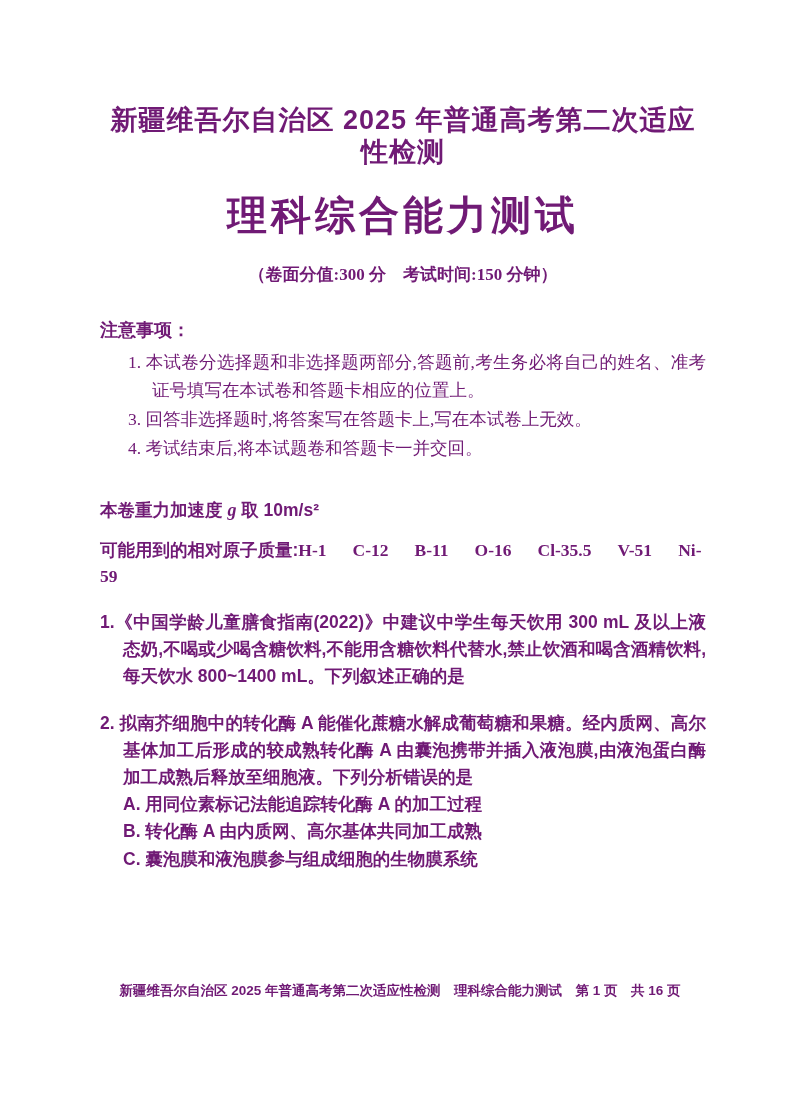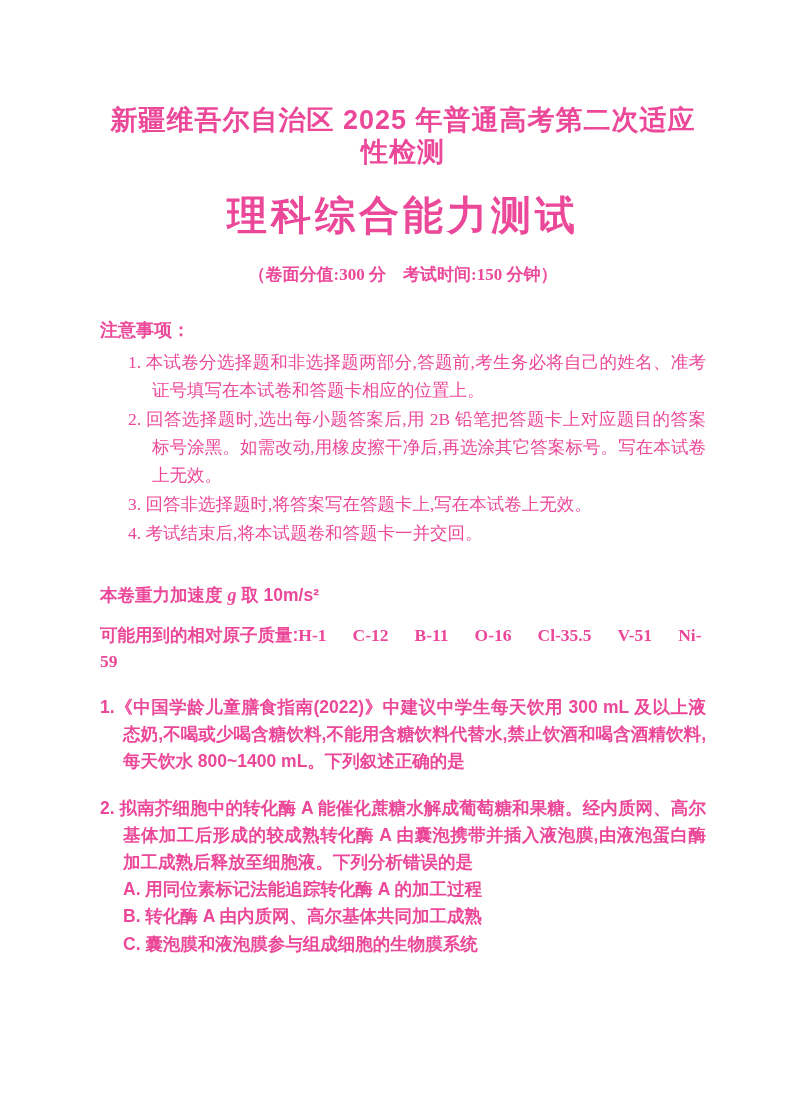--- a/index.html
+++ b/index.html
@@ -5,21 +5,21 @@
   html, body { margin: 0; padding: 0; background: #e8e8e8; }
   .page {
     position: relative;
     width: 800px;
     height: 1113px;
     margin: 0 auto;
     background: #ffffff;
     box-sizing: border-box;
     padding: 104px 94px 0 100px;
     font-family: "Liberation Sans", sans-serif;
-    color: #ec4899;
+    color: #701a75;
     overflow: hidden;
   }
   
   .title1 {
     text-align: center;
     font-size: 27px;
     font-weight: 700;
     letter-spacing: 1px;
     line-height: 1.2;
   }
@@ -114,21 +114,20 @@
 <div class="page">
 
   <div class="title1">新疆维吾尔自治区 2025 年普通高考第二次适应性检测</div>
   <div class="title2">理科综合能力测试</div>
   <div class="meta">（卷面分值:300 分　考试时间:150 分钟）</div>
 
   <div class="notices">
     <div class="notices-heading">注意事项：</div>
     <div class="notices-list">
       <div class="notice-item">1. 本试卷分选择题和非选择题两部分,答题前,考生务必将自己的姓名、准考证号填写在本试卷和答题卡相应的位置上。</div>
-      <div class="notice-item">2. 回答选择题时,选出每小题答案后,用 2B 铅笔把答题卡上对应题目的答案标号涂黑。如需改动,用橡皮擦干净后,再选涂其它答案标号。写在本试卷上无效。</div>
       <div class="notice-item">3. 回答非选择题时,将答案写在答题卡上,写在本试卷上无效。</div>
       <div class="notice-item">4. 考试结束后,将本试题卷和答题卡一并交回。</div>
     </div>
   </div>
 
   <div class="gravity-note">
     <span>本卷重力加速度 </span><span class="gsym">g</span><span> 取 10m/s²</span>
   </div>
 
   <div class="atomic-masses">
@@ -143,14 +142,15 @@
   <div class="question">
     <div class="q-stem">2. 拟南芥细胞中的转化酶 A 能催化蔗糖水解成葡萄糖和果糖。经内质网、高尔基体加工后形成的较成熟转化酶 A 由囊泡携带并插入液泡膜,由液泡蛋白酶加工成熟后释放至细胞液。下列分析错误的是</div>
     <div class="q-options">
       <div class="q-option">A. 用同位素标记法能追踪转化酶 A 的加工过程</div>
       <div class="q-option">B. 转化酶 A 由内质网、高尔基体共同加工成熟</div>
       <div class="q-option">C. 囊泡膜和液泡膜参与组成细胞的生物膜系统</div>
 
     </div>
   </div>
 
+  <div class="footer">新疆维吾尔自治区 2025 年普通高考第二次适应性检测　理科综合能力测试　第 1 页　共 16 页</div>
 
 </div>
 
 </body></html>

